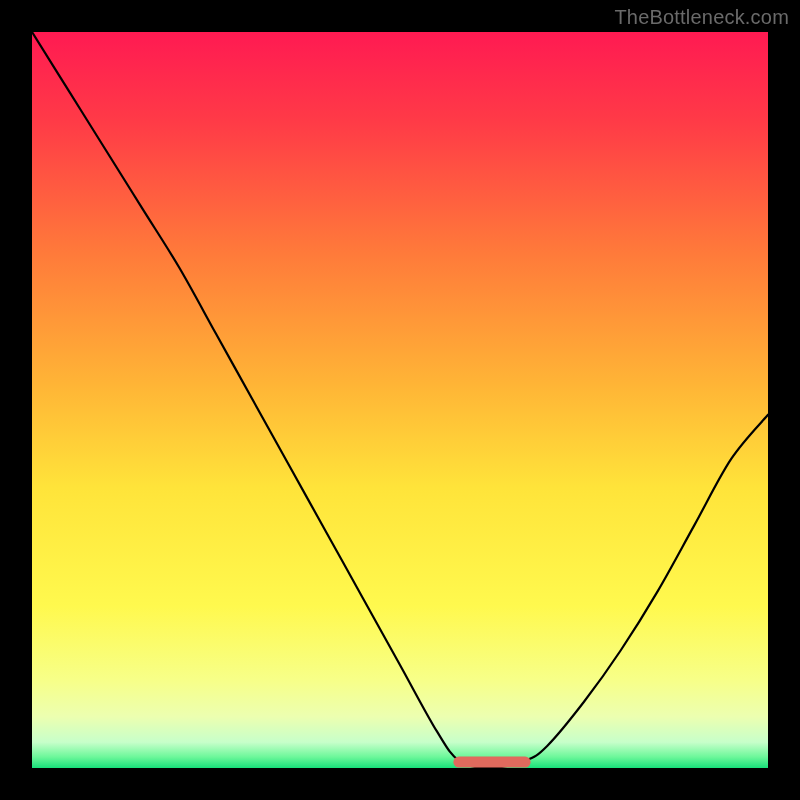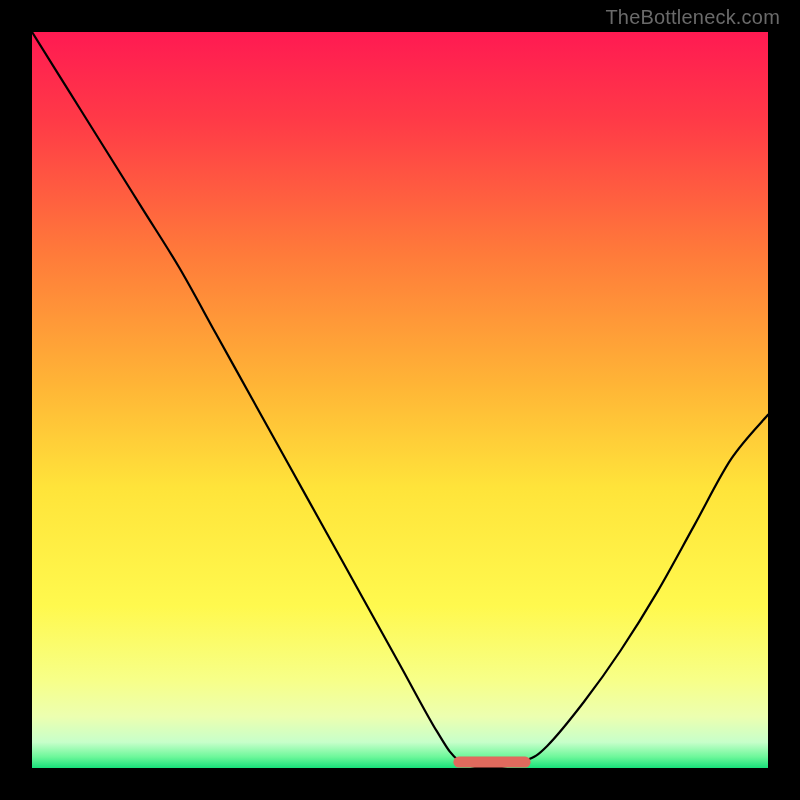--- a/index.html
+++ b/index.html
@@ -22,21 +22,21 @@
   .plot-area {
     position: absolute;
     left: 0;
     top: 0;
     width: 736px;
     height: 736px;
   }
   .watermark {
     position: absolute;
     top: 6px;
-    right: 20px;
+    right: 11px;
     color: #6a6a6a;
     font-size: 20px;
     font-weight: 500;
     letter-spacing: 0.2px;
     z-index: 5;
   }
   svg { display: block; }
 </style>
 </head>
 <body>

